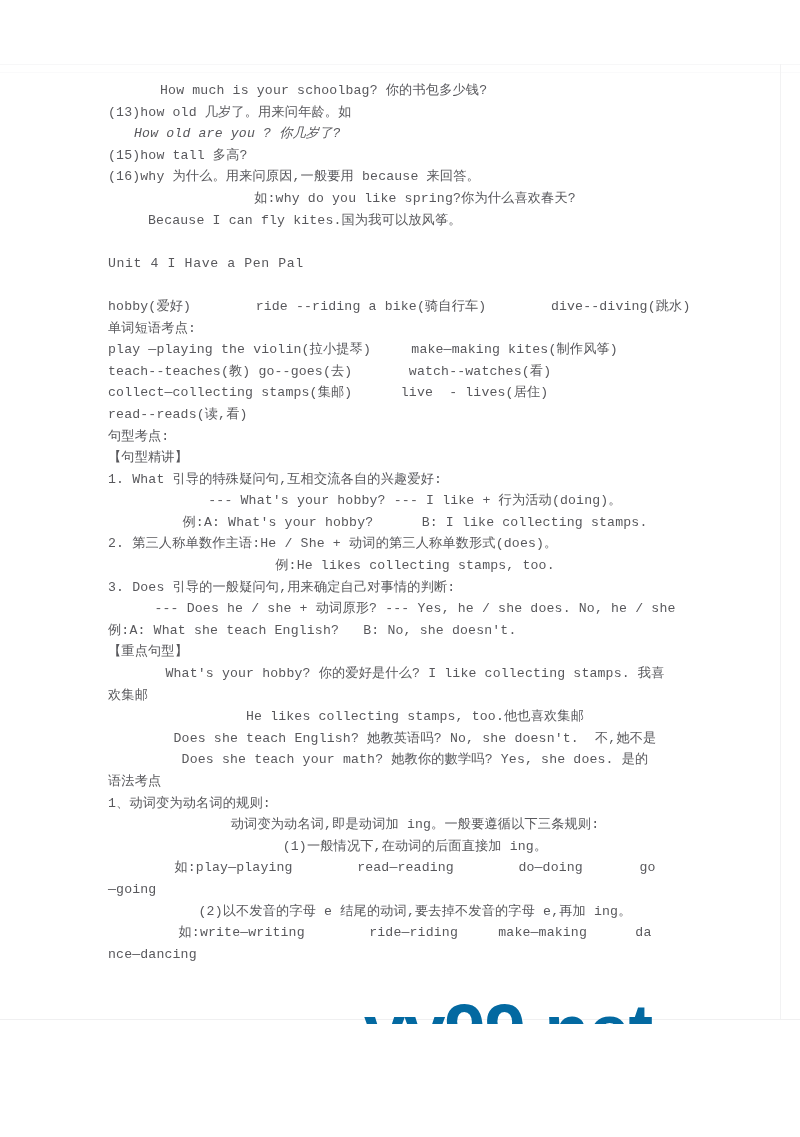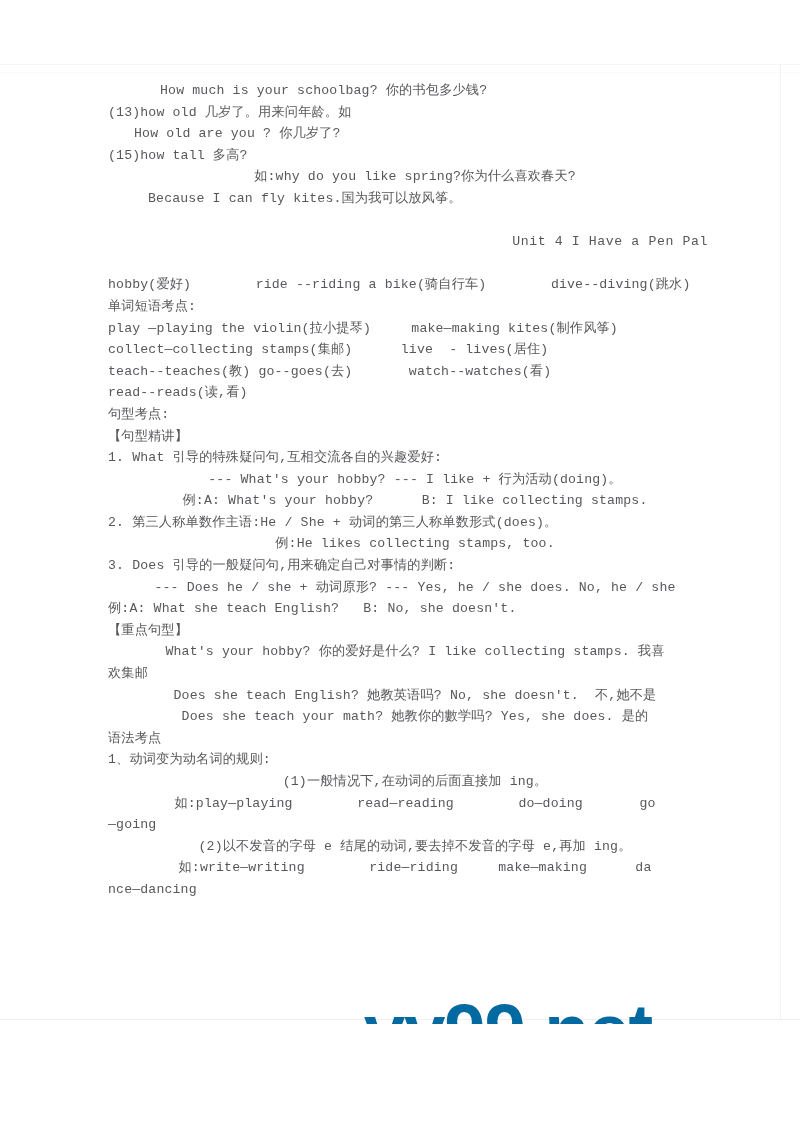--- a/index.html
+++ b/index.html
@@ -76,73 +76,75 @@
   .line {
     white-space: pre-wrap;
     margin: 0;
     min-height: 21.6px;
   }
 
   .blank {
     height: 21.6px;
   }
 
-  .ind1 { padding-left: 26px; }
+  .ind1 { padding-left: 26px; font-style: italic; }
   .ind2 { padding-left: 52px; }
   .ind3 { padding-left: 14px; text-align: center; }
   .ind4 { padding-left: 40px; }
 
   .heading {
     letter-spacing: 0.6px;
-    text-align: right;
   }
 </style>
 </head>
 <body>
 
 <div class="page">
 
   <div class="page-edge-top"></div>
   <div class="page-edge-top2"></div>
   <div class="page-edge-right"></div>
   <div class="page-edge-bottom"></div>
 
   <div class="content" id="body-content">
       <div class="line ind2">How much is your schoolbag? 你的书包多少钱?</div>
       <div class="line">(13)how old 几岁了。用来问年龄。如</div>
       <div class="line ind1">How old are you ? 你几岁了?</div>
       <div class="line">(15)how tall 多高?</div>
+      <div class="line">(16)why 为什么。用来问原因,一般要用 because 来回答。</div>
       <div class="line ind3">如:why do you like spring?你为什么喜欢春天?</div>
       <div class="line ind4">Because I can fly kites.国为我可以放风筝。</div>
       <div class="blank"></div>
       <div class="line heading">Unit 4 I Have a Pen Pal</div>
       <div class="blank"></div>
       <div class="line">hobby(爱好)        ride --riding a bike(骑自行车)        dive--diving(跳水)</div>
       <div class="line">单词短语考点:</div>
       <div class="line">play —playing the violin(拉小提琴)     make—making kites(制作风筝)</div>
+      <div class="line">teach--teaches(教) go--goes(去)       watch--watches(看)</div>
       <div class="line">collect—collecting stamps(集邮)      live  - lives(居住)</div>
-      <div class="line">teach--teaches(教) go--goes(去)       watch--watches(看)</div>
       <div class="line">read--reads(读,看)</div>
       <div class="line">句型考点:</div>
       <div class="line">【句型精讲】</div>
       <div class="line">1. What 引导的特殊疑问句,互相交流各自的兴趣爱好:</div>
       <div class="line ind3">--- What's your hobby? --- I like + 行为活动(doing)。</div>
       <div class="line ind3">例:A: What's your hobby?      B: I like collecting stamps.</div>
       <div class="line">2. 第三人称单数作主语:He / She + 动词的第三人称单数形式(does)。</div>
       <div class="line ind3">例:He likes collecting stamps, too.</div>
       <div class="line">3. Does 引导的一般疑问句,用来确定自己对事情的判断:</div>
       <div class="line ind3">--- Does he / she + 动词原形? --- Yes, he / she does. No, he / she</div>
       <div class="line">例:A: What she teach English?   B: No, she doesn't.</div>
       <div class="line">【重点句型】</div>
       <div class="line ind3">What's your hobby? 你的爱好是什么? I like collecting stamps. 我喜</div>
       <div class="line">欢集邮</div>
+      <div class="line ind3">He likes collecting stamps, too.他也喜欢集邮</div>
       <div class="line ind3">Does she teach English? 她教英语吗? No, she doesn't.  不,她不是</div>
       <div class="line ind3">Does she teach your math? 她教你的數学吗? Yes, she does. 是的</div>
       <div class="line">语法考点</div>
       <div class="line">1、动词变为动名词的规则:</div>
+      <div class="line ind3">动词变为动名词,即是动词加 ing。一般要遵循以下三条规则:</div>
       <div class="line ind3">(1)一般情况下,在动词的后面直接加 ing。</div>
       <div class="line ind3">如:play—playing        read—reading        do—doing       go</div>
       <div class="line">—going</div>
       <div class="line ind3">(2)以不发音的字母 e 结尾的动词,要去掉不发音的字母 e,再加 ing。</div>
       <div class="line ind3">如:write—writing        ride—riding     make—making      da</div>
       <div class="line">nce—dancing</div>
     </div>
 
   <div class="watermark">vv99.net</div>
 

